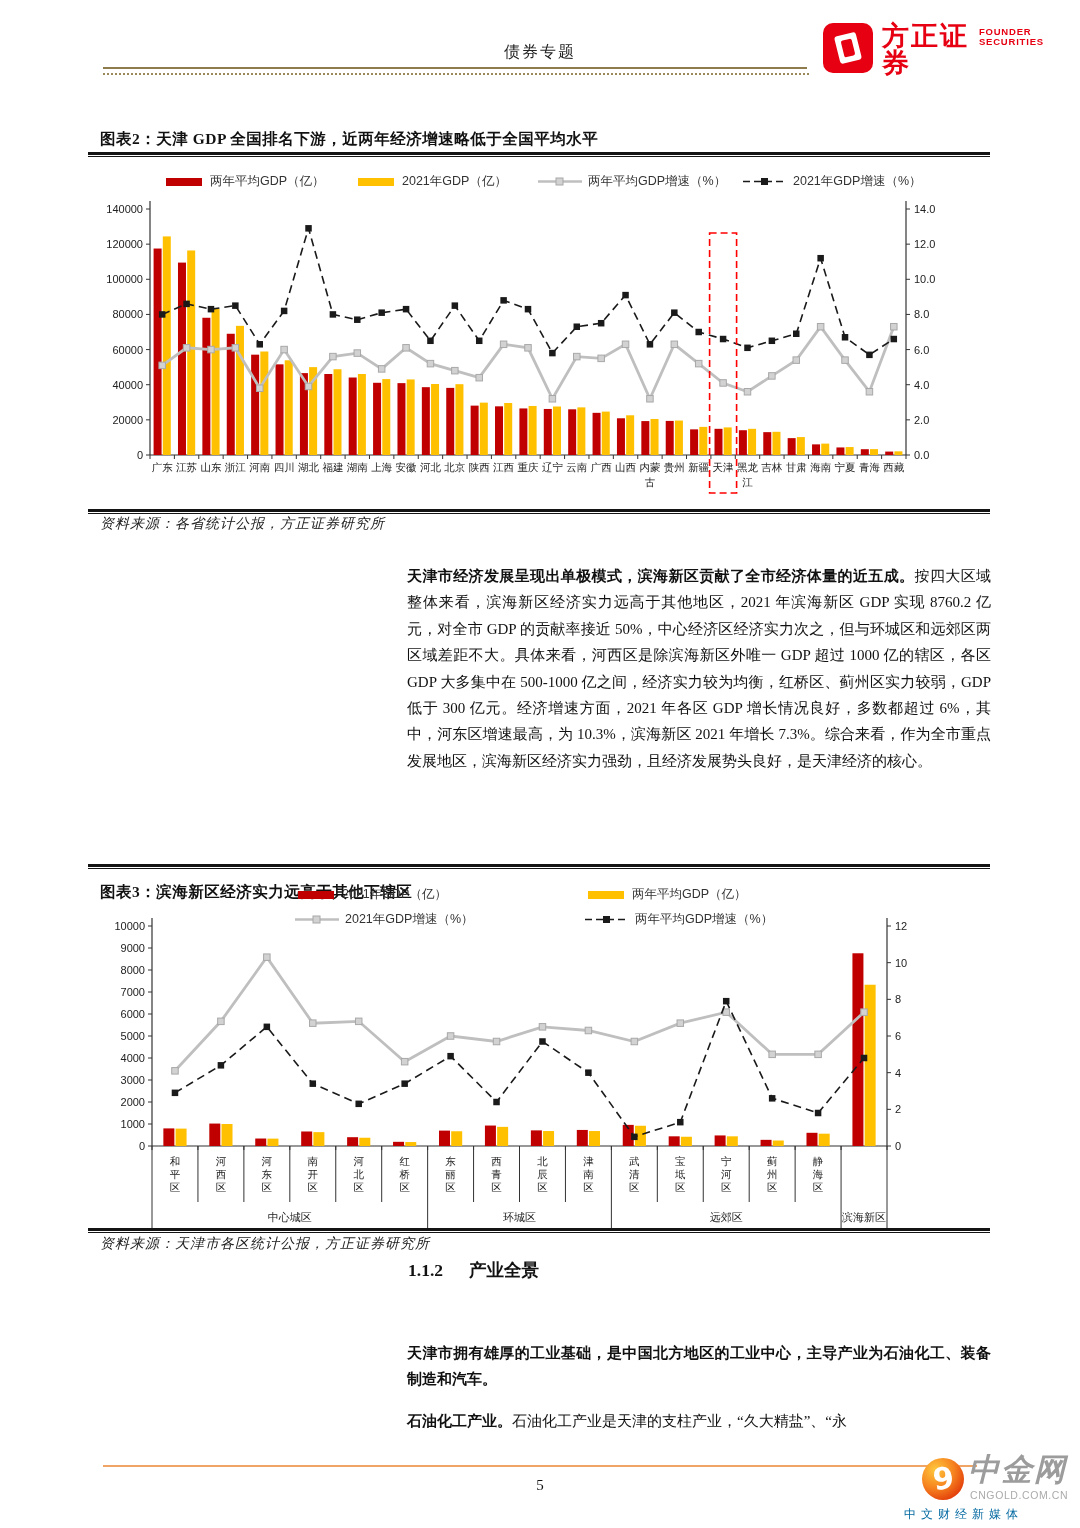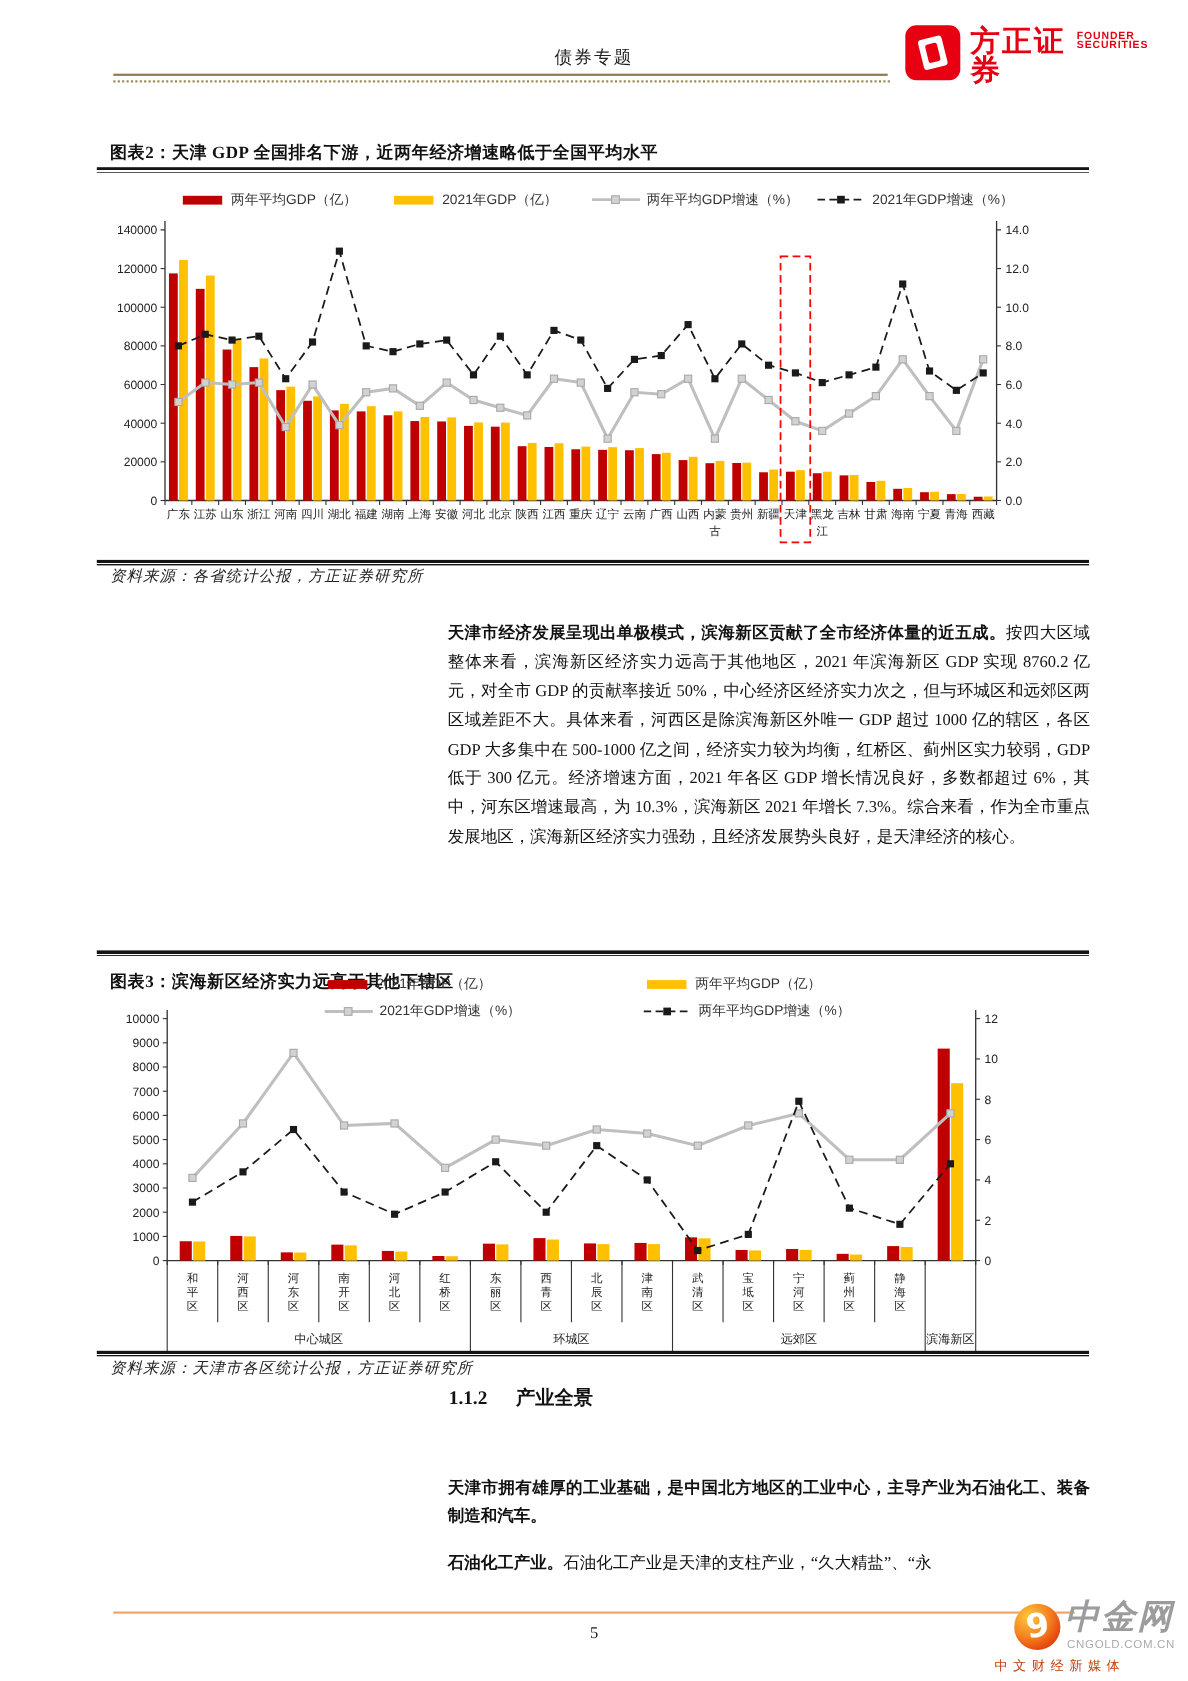--- a/index.html
+++ b/index.html
@@ -34,21 +34,21 @@
   .cngold{left:904px;top:1452px;width:172px;}
   .cn-circle{position:absolute;left:18px;top:6px;width:42px;height:42px;border-radius:50%;
              background:radial-gradient(circle at 32% 28%,#ffc83d 0%,#f6821f 45%,#e23c0a 80%,#d42f06 100%);
              display:flex;align-items:center;justify-content:center;}
   .cn-9{font-family:"DejaVu Sans","Liberation Sans",sans-serif;font-weight:bold;font-size:30px;color:#fff;transform:rotate(-8deg);line-height:1;}
   .cn-name{position:absolute;left:64px;top:2px;font-family:"Liberation Sans","DejaVu Sans",sans-serif;
            font-weight:bold;font-size:31px;color:#9c9c9c;letter-spacing:2px;line-height:1;font-style:italic;}
   .cn-domain{position:absolute;left:66px;top:37px;font-family:"Liberation Sans","DejaVu Sans",sans-serif;
              font-size:10.5px;color:#ababab;letter-spacing:.6px;}
   .cn-tag{position:absolute;left:0px;top:54px;width:172px;font-family:"Liberation Sans","DejaVu Sans",sans-serif;
-          font-size:12px;color:#c2410c;letter-spacing:5px;white-space:nowrap;}
+          font-size:12px;color:#0369a1;letter-spacing:5px;white-space:nowrap;}
 </style>
 </head>
 <body>
 
 <div class="page">
 
   <div class="abs hdr-title">债券专题</div>
   <div class="abs hdr-line-solid"></div>
   <div class="abs hdr-line-dot"></div>
 

